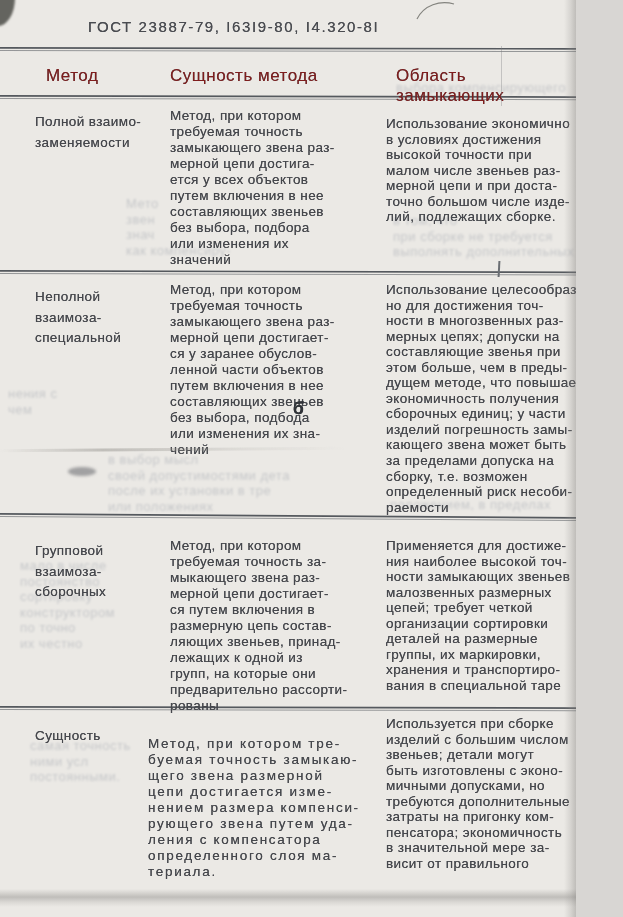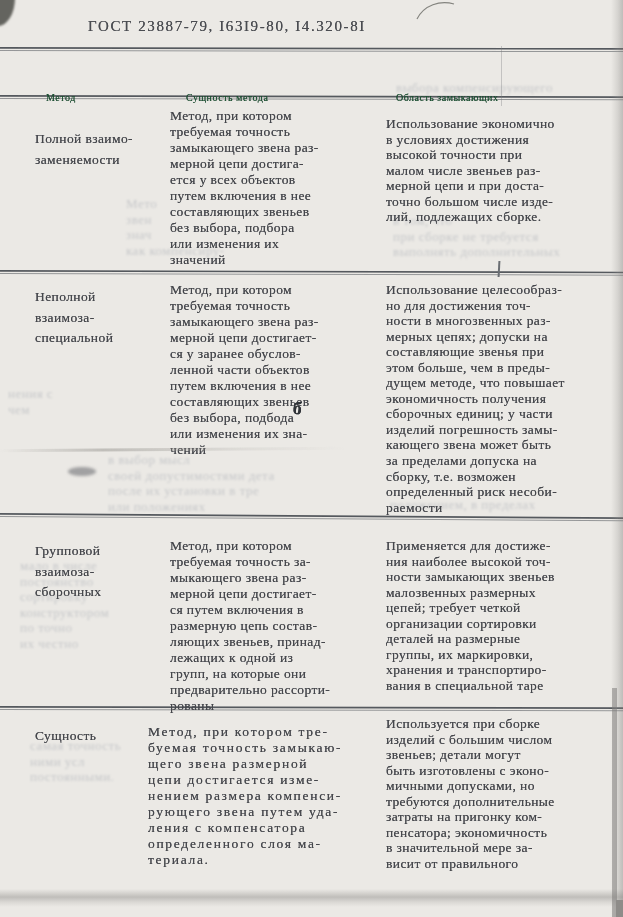--- a/index.html
+++ b/index.html
@@ -1,18 +1,18 @@
 <!DOCTYPE html>
 <html><head>
 <meta charset="utf-8">
 <style>
   html,body{margin:0;padding:0;background:#d8d6d3;}
   .page{
-    position:relative;width:623px;height:917px;overflow:hidden;
-    font-family:Liberation Serif, serif;
+    position:relative;width:576px;height:917px;overflow:hidden;
+    font-family:Liberation Sans, sans-serif;
     color:#45474c;
     background:
       radial-gradient(ellipse 200px 70px at 490px 150px, rgba(205,202,196,.4), transparent 70%),
       radial-gradient(ellipse 160px 90px at 90px 640px,  rgba(208,205,199,.35), transparent 70%),
       radial-gradient(ellipse 220px 80px at 520px 470px, rgba(210,207,201,.3), transparent 70%),
       radial-gradient(ellipse 300px 120px at 300px 850px, rgba(215,212,207,.45), transparent 75%),
       linear-gradient(180deg,#e9e7e3 0%,#edebe7 30%,#ececе8 60%,#e8e6e2 100%);
     background-color:#ebe9e5;
   }
   .txt{font-size:13.5px;letter-spacing:.4px;white-space:pre-line;
@@ -22,36 +22,36 @@
   
   .rule{position:absolute;left:-2px;width:630px;height:5px;transform-origin:left center;
     background:
       linear-gradient(#55595e,#55595e) 0 0/100% 1.7px no-repeat,
       linear-gradient(rgba(92,96,101,.6),rgba(92,96,101,.6)) 0 3.2px/100% 1.1px no-repeat;}
   .rule-a{top:47px;transform:rotate(.1deg);}
   .rule-b{top:95px;transform:rotate(.12deg);}
   .rule-c{top:270px;transform:rotate(.15deg);}
   .rule-d{top:513px;transform:rotate(.4deg);}
   .rule-e{top:706px;transform:rotate(.12deg);}
-  .hdr{position:absolute;top:66px;font-size:10px;letter-spacing:.5px;color:#14532d;
-       text-shadow:0 0 .5px rgba(70,72,78,.85);margin-top:26px;}
+  .hdr{position:absolute;top:66px;font-size:17px;letter-spacing:.5px;color:#7f1d1d;
+       text-shadow:0 0 .5px rgba(70,72,78,.85);}
   .hdr-method{left:46px;}
-  .hdr-essence{left:186px;}
+  .hdr-essence{left:170px;}
   .hdr-application{left:396px;}
   
   .trow{position:absolute;left:0;width:623px;}
   .row-0{top:104px;} .row-1{top:282px;} .row-2{top:536px;} .row-3{top:712px;}
   .cell{position:absolute;}
   .c-m{left:35px;top:6px;width:132px;line-height:20.5px;}
   .c-e{left:170px;top:2px;width:220px;line-height:16px;}
   .c-a{left:386px;top:2px;width:238px;line-height:15.55px;}
-  .row-0 .c-m{top:8px;margin-top:17px;}  .row-0 .c-e{top:4px;}  .row-0 .c-a{top:12px;}
+  .row-0 .c-m{top:8px;}  .row-0 .c-e{top:4px;}  .row-0 .c-a{top:12px;}
   .row-1 .c-m{top:5px;}  .row-1 .c-e{top:0;}    .row-1 .c-a{top:0;}
   .row-2 .c-m{top:5px;}  .row-2 .c-e{top:2px;}  .row-2 .c-a{top:2px;}
-  .row-3 .c-m{top:14px;} .row-3 .c-e{left:148px;top:12px;width:240px;letter-spacing:1.7px;}
+  .row-3 .c-m{top:14px;} .row-3 .c-e{left:148px;top:24px;width:240px;letter-spacing:1.7px;}
   .row-3 .c-a{top:4px;}
   
   .ghost{position:absolute;color:#8f95a0;opacity:.4;filter:blur(1.3px);
          font-size:13px;line-height:15.5px;letter-spacing:.5px;white-space:pre-line;}
   .ghost-a{left:393px;top:213px;width:220px;}
   .ghost-b{left:126px;top:196px;width:130px;}
   .ghost-c{left:108px;top:452px;width:250px;}
   .ghost-d{left:20px;top:558px;width:160px;}
   .ghost-e{left:30px;top:738px;width:160px;}
   .ghost-f{left:396px;top:80px;width:220px;}

